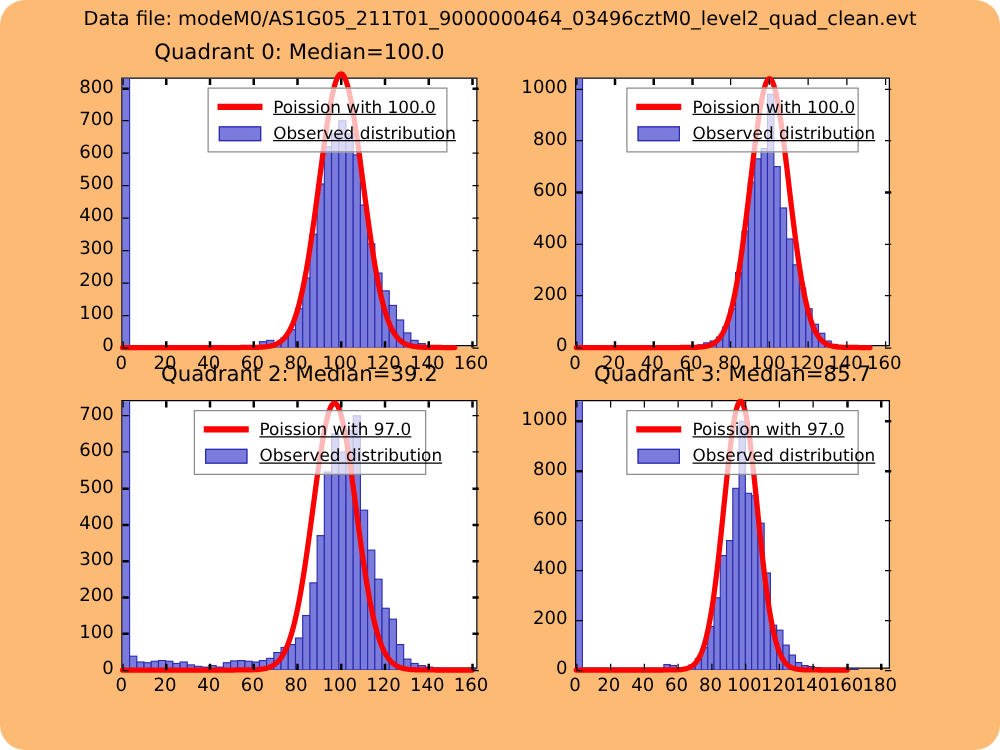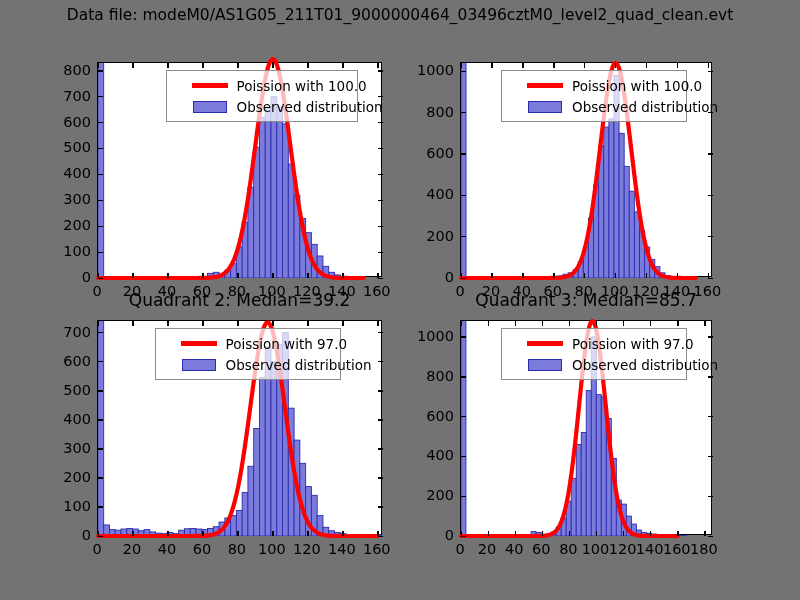--- a/index.html
+++ b/index.html
@@ -10,21 +10,22 @@
   body {
     width: 800px;
     height: 600px;
     font-family: "DejaVu Sans", "Liberation Sans", sans-serif;
     overflow: hidden;
   }
   #figure {
     position: relative;
     width: 800px;
     height: 600px;
-    background: #737373;
+    background: #fdba74;
+    border-radius: 20px;
   }
   #suptitle {
     position: absolute;
     top: 6px;
     left: 0;
     width: 800px;
     text-align: center;
     font-size: 15.5px;
     color: #000000;
     white-space: nowrap;
@@ -72,21 +73,22 @@
   }
   .tickmark {
     position: absolute;
     background: #000000;
   }
   .legend {
     position: absolute;
     box-sizing: border-box;
     border: 1.2px solid #8c8c8c;
     background: rgba(255,255,255,0.72);
-    padding: 4px 6px 4px 23px;
+    padding: 4px 6px 4px 5px;
+    text-decoration: underline;
   }
   .legend-row {
     display: flex;
     align-items: center;
     height: 21px;
   }
   .legend-key {
     width: 40px;
     height: 18px;
     position: relative;
@@ -117,20 +119,21 @@
     white-space: nowrap;
   }
 </style>
 </head>
 <body>
 
 <div id="figure">
   <div id="suptitle">Data file: modeM0/AS1G05_211T01_9000000464_03496cztM0_level2_quad_clean.evt</div>
   <div id="subplots">
       <div class="subplot" style="left: 0px; top: 0px; width: 800px; height: 600px; pointer-events: none;">
+        <div class="sp-title" style="top: 32px; left: 57px; width: 365px;">Quadrant 0: Median=100.0</div>
         <div class="axes" style="left: 97px; top: 62px; width: 285px; height: 215px;">
           <svg class="plotsvg" width="285" height="215">
             <defs>
               <clipPath id="clip-quadrant-0">
                 <rect x="0" y="0" width="285" height="215"></rect>
               </clipPath>
             </defs>
             <g clip-path="url(#clip-quadrant-0)">
               <rect x="-0.09" y="-5.00" width="5.77" height="220.00" fill="#7b7bdc" stroke="#2b2bb0" stroke-width="0.9"></rect>
               <rect x="98.00" y="214.22" width="5.77" height="0.78" fill="#7b7bdc" stroke="#2b2bb0" stroke-width="0.9"></rect>

